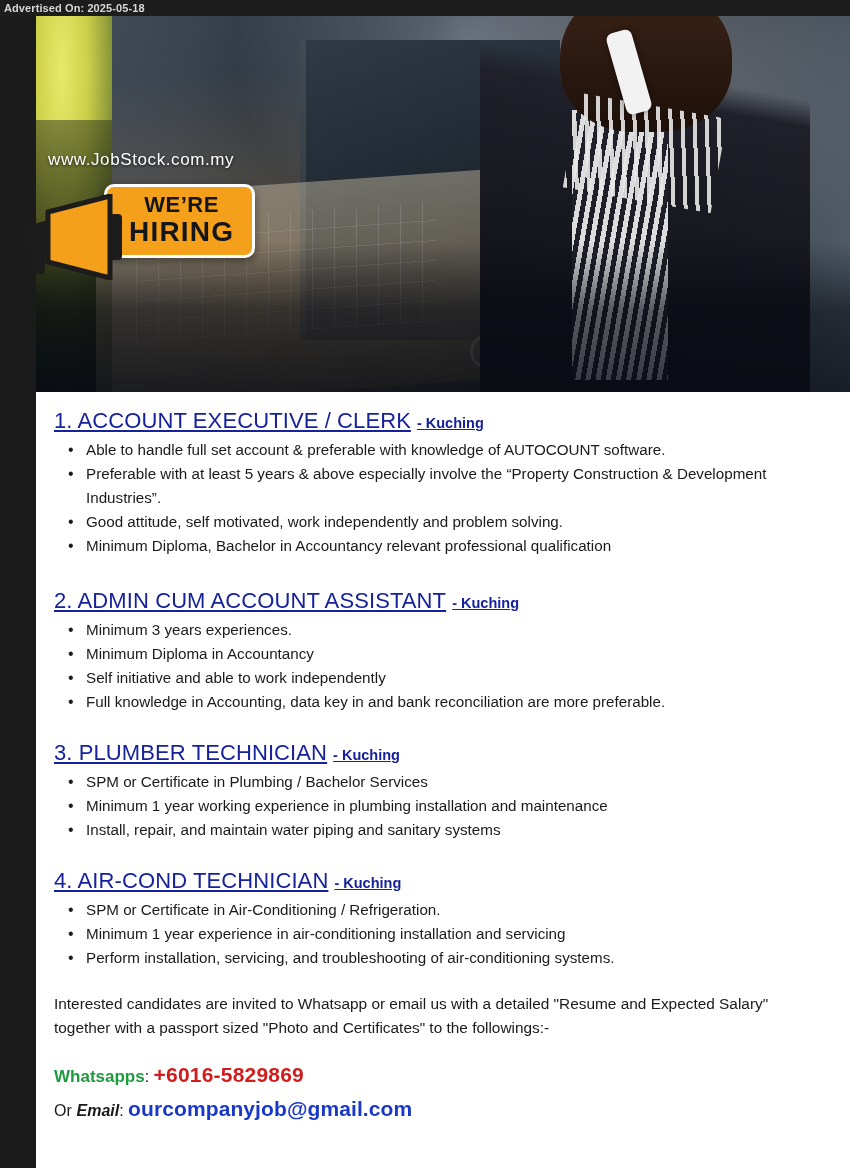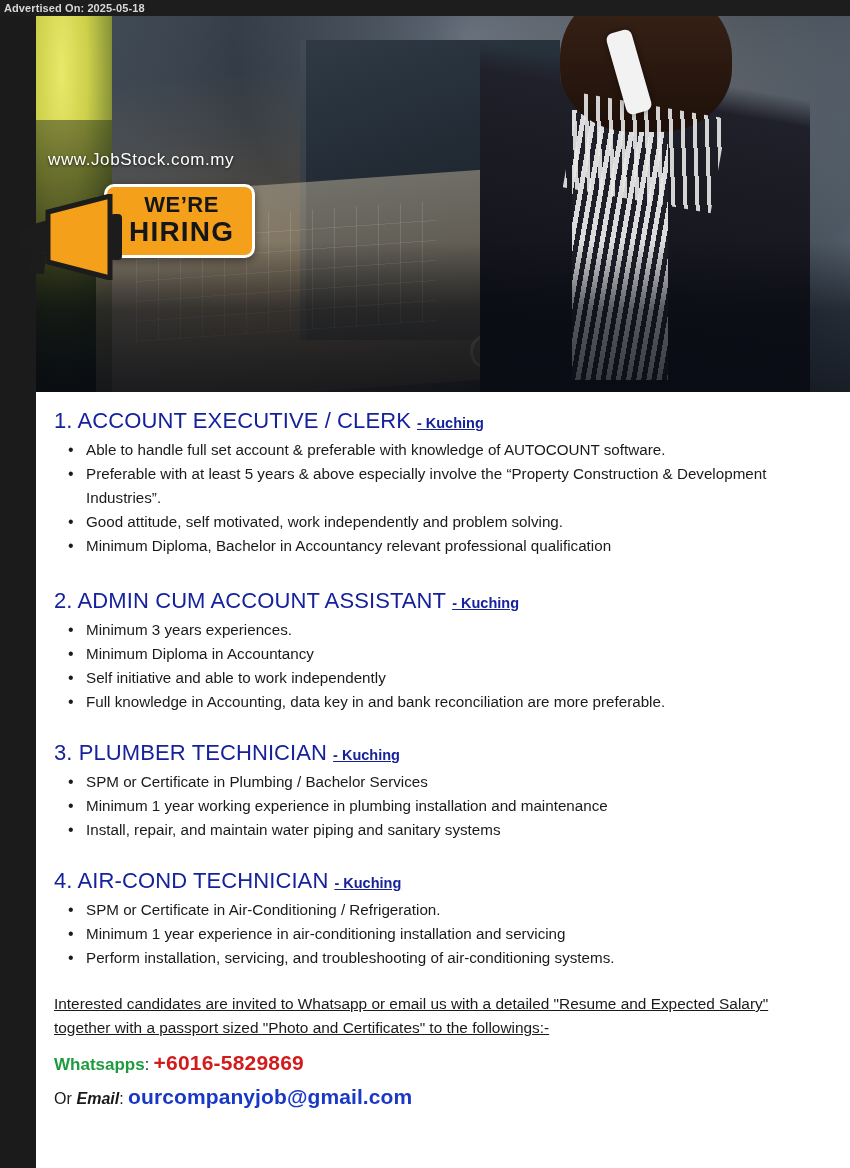--- a/index.html
+++ b/index.html
@@ -229,20 +229,21 @@
   .job-title-row {
     display: flex;
     align-items: baseline;
     gap: 6px;
     margin: 0 0 4px 0;
   }
   .job-title {
     font-size: 22px;
     color: #16229c;
     font-weight: normal;
+    text-decoration: underline;
     letter-spacing: .1px;
   }
   .job-location {
     font-size: 14.5px;
     color: #16229c;
     font-weight: bold;
     text-decoration: underline;
     padding-bottom: 1px;
   }
   ul.bullets {
@@ -268,24 +269,23 @@
   }
   .gap { height: 26px; }
   .gap-sm { height: 22px; }
 
   .closing {
     font-size: 15.4px;
     color: #1a1a1a;
     line-height: 24px;
     margin-top: 22px;
     width: 760px;
-    text-decoration: underline;
   }
   .contact-line {
-    margin-top: 10px;
+    margin-top: 22px;
     font-size: 17px;
     line-height: 26px;
   }
   .label-whatsapp {
     color: #1f9b3f;
     font-weight: bold;
     font-size: 17px;
   }
   .val-phone {
     color: #d21c1c;

